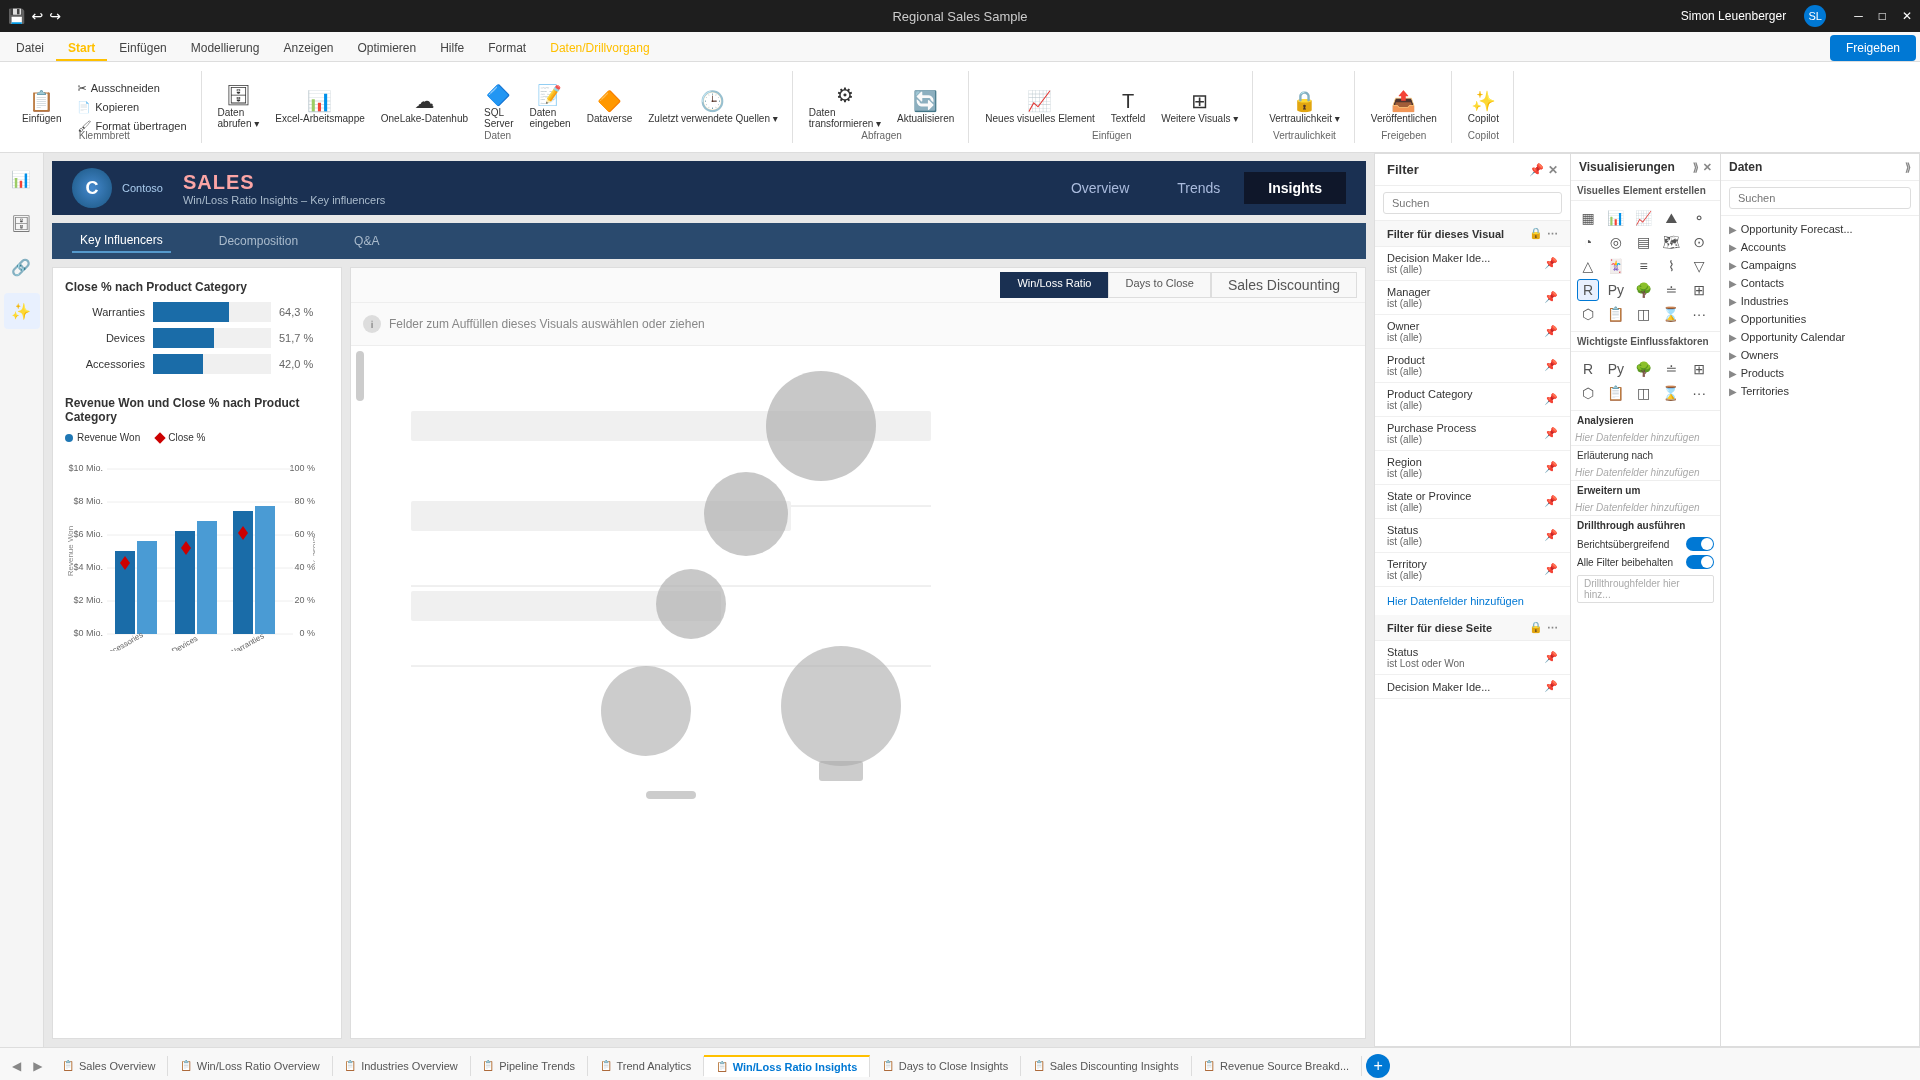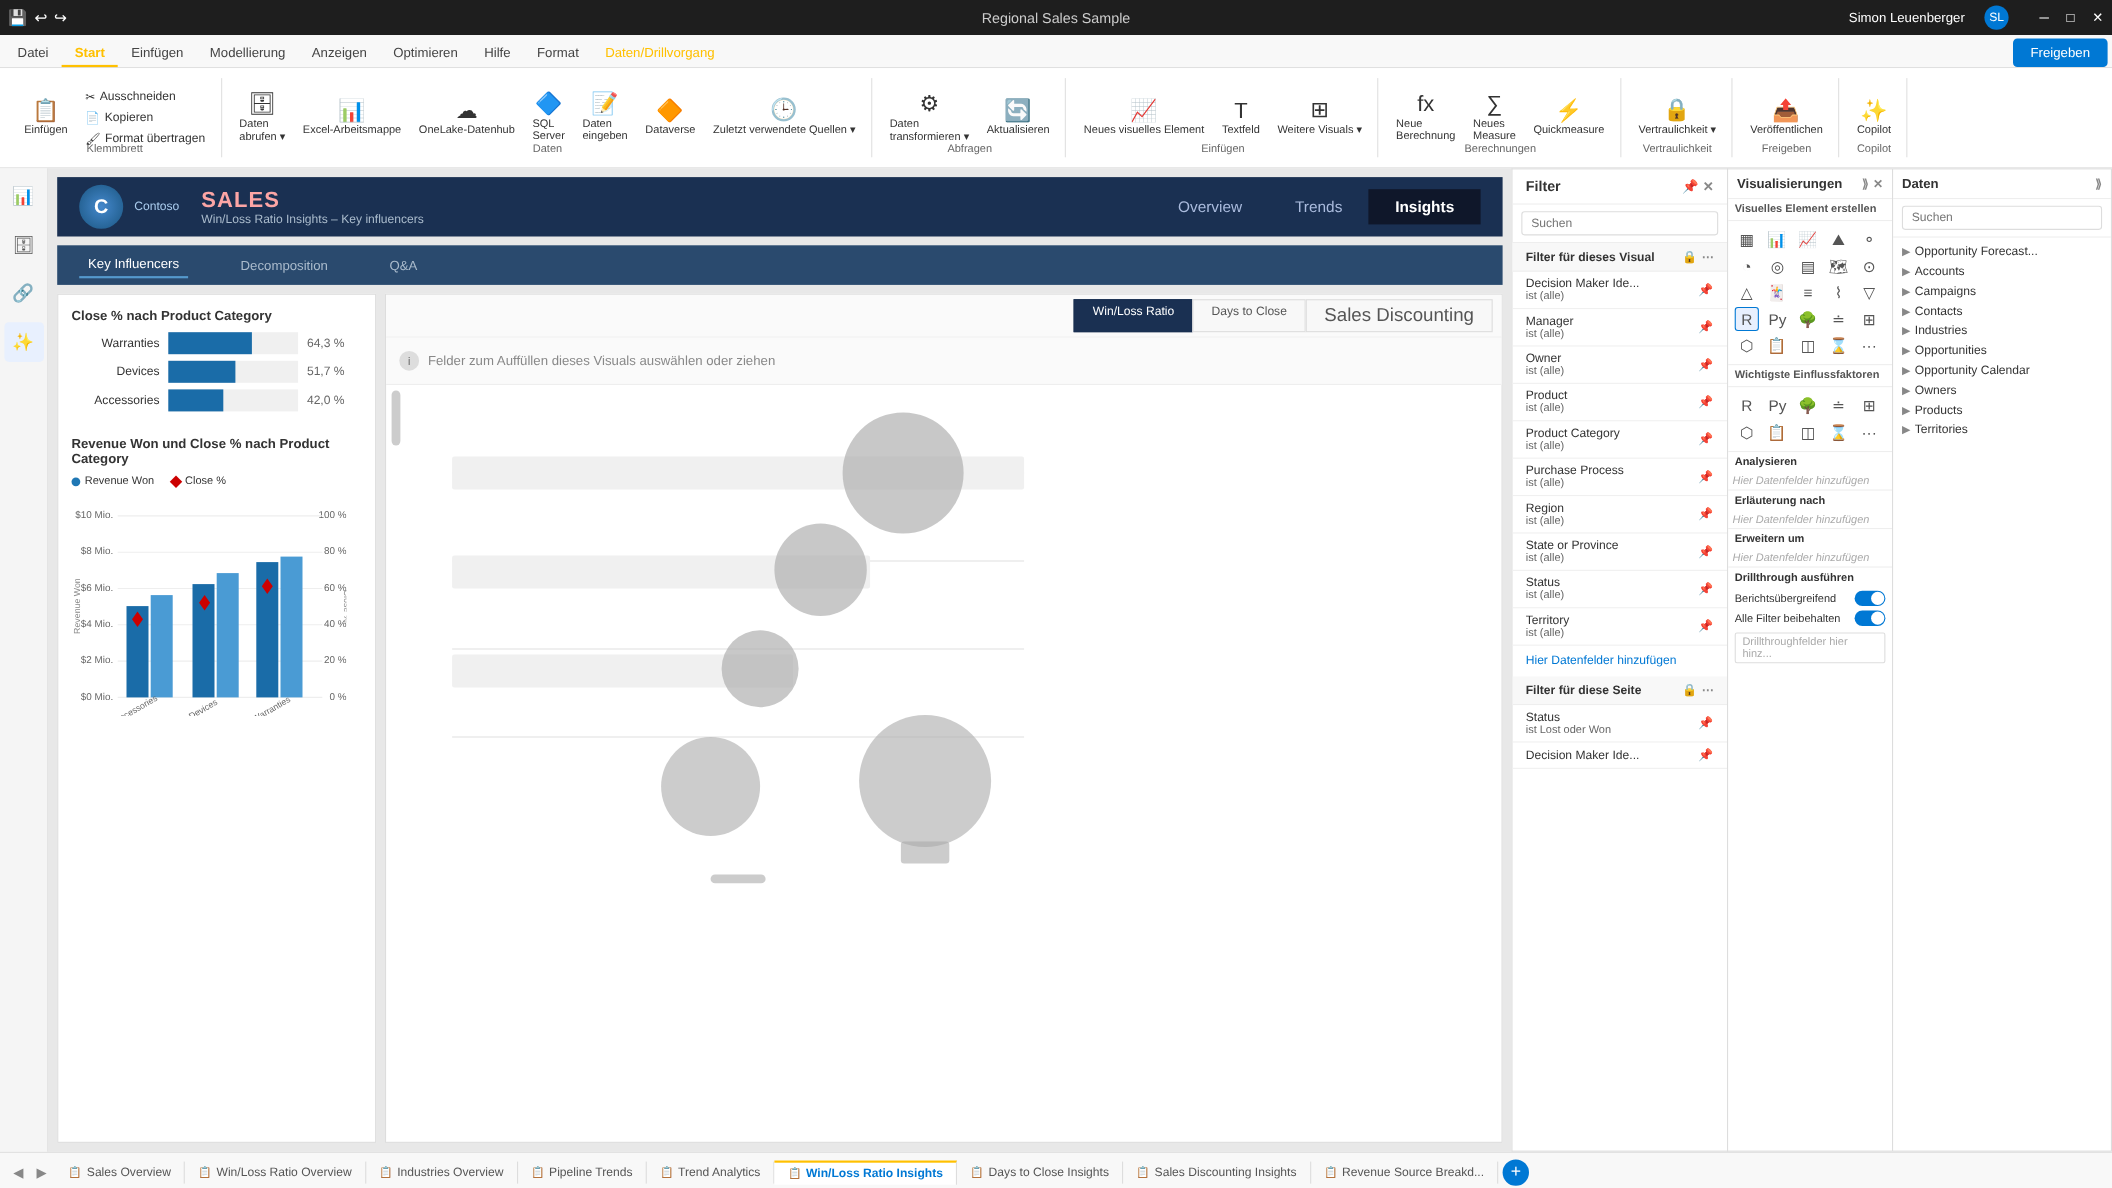--- a/index.html
+++ b/index.html
@@ -234,35 +234,20 @@
       </div>
       <div class="ribbon-item">
         <span class="icon">T</span>
         <span>Textfeld</span>
       </div>
       <div class="ribbon-item">
         <span class="icon">⊞</span>
         <span>Weitere Visuals ▾</span>
       </div>
       <span class="ribbon-group-label">Einfügen</span>
-    </div>
-    <div class="ribbon-group">
-      <div class="ribbon-item">
-        <span class="icon">fx</span>
-        <span>Neue<br>Berechnung</span>
-      </div>
-      <div class="ribbon-item">
-        <span class="icon">∑</span>
-        <span>Neues<br>Measure</span>
-      </div>
-      <div class="ribbon-item">
-        <span class="icon">⚡</span>
-        <span>Quickmeasure</span>
-      </div>
-      <span class="ribbon-group-label">Berechnungen</span>
     </div>
     <div class="ribbon-group">
       <div class="ribbon-item">
         <span class="icon">🔒</span>
         <span>Vertraulichkeit ▾</span>
       </div>
       <span class="ribbon-group-label">Vertraulichkeit</span>
     </div>
     <div class="ribbon-group">
       <div class="ribbon-item">
@@ -405,21 +390,21 @@
               <text x="183" y="196" font-size="8" fill="#666" text-anchor="middle" transform="rotate(-30,183,196)">Warranties</text>
             </svg>
           </div>
         </div>
 
         <div id="main-visual">
           <div style="display:flex;align-items:center;justify-content:flex-end;padding:4px 8px;border-bottom:1px solid #eee;background:#fafafa;">
             <div style="display:flex;gap:0;">
               <div style="padding:4px 16px;font-size:11px;cursor:pointer;background:#1a3052;color:white;border:1px solid #1a3052;">Win/Loss Ratio</div>
               <div style="padding:4px 16px;font-size:11px;cursor:pointer;background:#f8f8f8;color:#555;border:1px solid #ddd;">Days to Close</div>
-              <div style="padding:4px 16px;font-size:17px;cursor:pointer;background:#f8f8f8;color:#555;border:1px solid #ddd;">Sales Discounting</div>
+              <div style="padding:4px 16px;font-size:14px;cursor:pointer;background:#f8f8f8;color:#555;border:1px solid #ddd;">Sales Discounting</div>
             </div>
           </div>
           <div class="visual-info">
             <div class="info-icon">ℹ</div>
             <span>Felder zum Auffüllen dieses Visuals auswählen oder ziehen</span>
           </div>
           <div class="bubble-area">
 
             <svg width="100%" height="100%" style="position:absolute;top:0;left:0;">
 
@@ -612,21 +597,21 @@
         <div class="viz-icon">≐</div>
         <div class="viz-icon">⊞</div>
         <div class="viz-icon">⬡</div>
         <div class="viz-icon">📋</div>
         <div class="viz-icon">◫</div>
         <div class="viz-icon">⌛</div>
         <div class="viz-icon">···</div>
       </div>
       <div style="font-size:10px;font-weight:600;padding:4px 6px;border-top:1px solid #eee;">Analysieren</div>
       <div class="add-field">Hier Datenfelder hinzufügen</div>
-      <div style="font-size:10px;font-weight:700;padding:4px 6px;border-top:1px solid #eee;">Erläuterung nach</div>
+      <div style="font-size:10px;font-weight:400;padding:4px 6px;border-top:1px solid #eee;">Erläuterung nach</div>
       <div class="add-field">Hier Datenfelder hinzufügen</div>
       <div style="font-size:10px;font-weight:600;padding:4px 6px;border-top:1px solid #eee;">Erweitern um</div>
       <div class="add-field">Hier Datenfelder hinzufügen</div>
       <div style="font-size:10px;font-weight:600;padding:4px 6px;border-top:1px solid #eee;">Drillthrough ausführen</div>
       <div class="toggle-row">
         <span>Berichtsübergreifend</span>
         <div class="toggle" style="background:#0078d4;">
             <div class="toggle-knob"></div>
           </div>
       </div>

